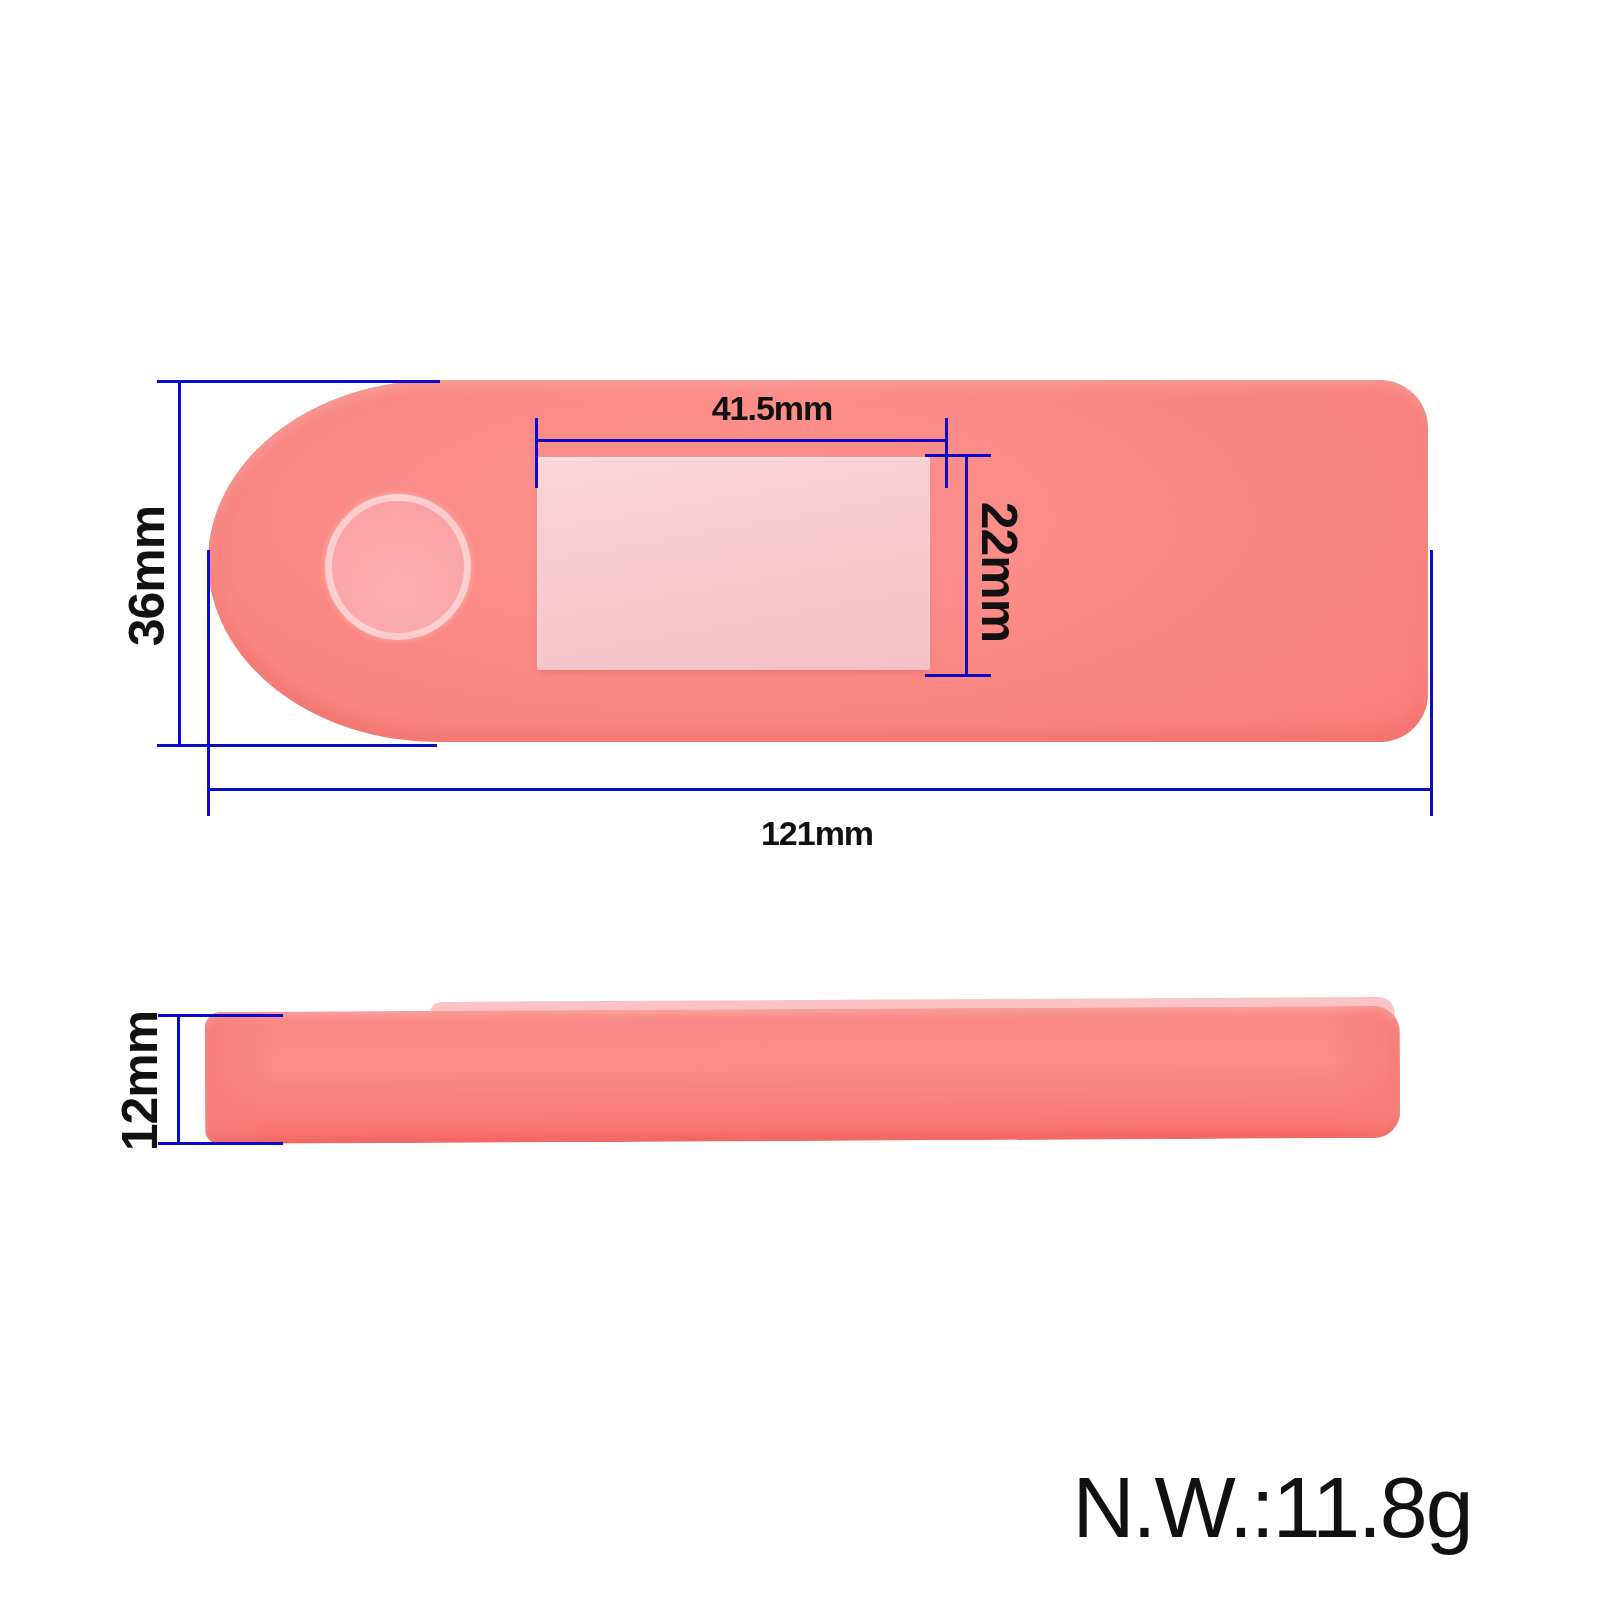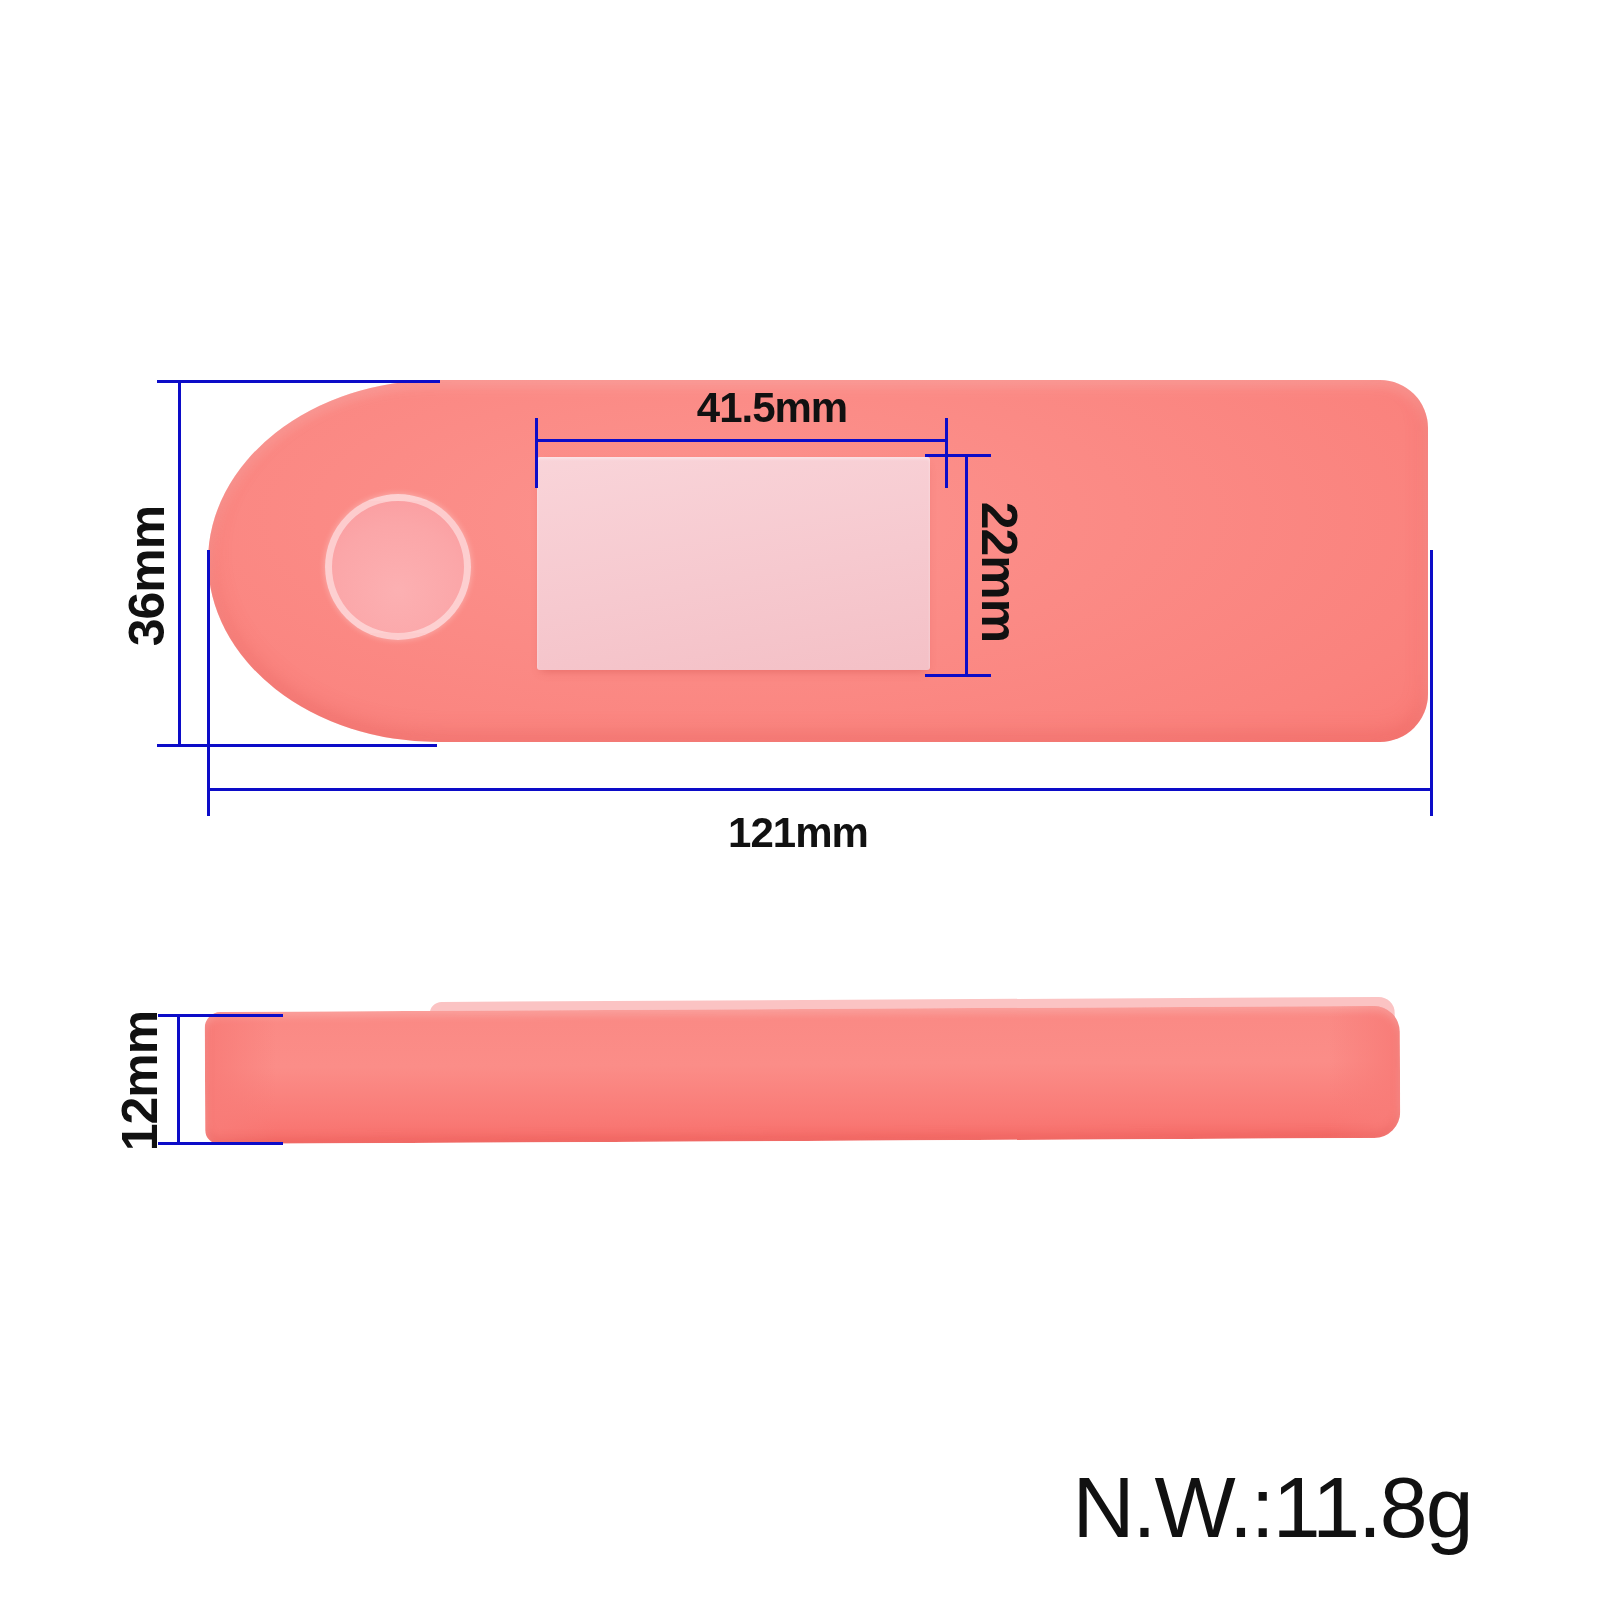--- a/index.html
+++ b/index.html
@@ -53,21 +53,21 @@
   
   .dline{position:absolute;background:var(--dimension-line);}
   .dim-label{
     position:absolute;font-weight:bold;color:var(--label-text);
     white-space:nowrap;transform:translate(-50%,-50%);
     letter-spacing:-1px;line-height:1;
   }
   .rot-ccw{transform:translate(-50%,-50%) rotate(-90deg);}
   .rot-cw{transform:translate(-50%,-50%) rotate(90deg);}
   .fs-50{font-size:50px;}
-  .fs-46{font-size:42px;}
+  .fs-46{font-size:34px;}
   .weight-label{
     position:absolute;left:1272px;top:1507px;transform:translate(-50%,-50%);
     font-size:86px;font-weight:normal;color:var(--label-text);
     white-space:nowrap;letter-spacing:-2px;
   }
 </style>
 </head>
 <body>
 
 <div class="canvas">
@@ -94,21 +94,21 @@
   <div class="dim-label fs-46" style="left:772px;top:408px;">41.5mm</div>
 
   <div class="dline" style="left:965px;top:455px;width:3px;height:221px;"></div>
   <div class="dline" style="left:925px;top:454px;width:66px;height:3px;"></div>
   <div class="dline" style="left:925px;top:674px;width:66px;height:3px;"></div>
   <div class="dim-label rot-cw fs-50" style="left:999px;top:572px;">22mm</div>
 
   <div class="dline" style="left:207px;top:550px;width:3px;height:266px;"></div>
   <div class="dline" style="left:1430px;top:550px;width:3px;height:266px;"></div>
   <div class="dline" style="left:207px;top:788px;width:1226px;height:3px;"></div>
-  <div class="dim-label fs-46" style="left:798px;top:833px;">121mm</div>
+  <div class="dim-label fs-46" style="left:817px;top:833px;">121mm</div>
 
   <div class="dline" style="left:177px;top:1015px;width:3px;height:130px;"></div>
   <div class="dline" style="left:158px;top:1014px;width:125px;height:3px;"></div>
   <div class="dline" style="left:158px;top:1142px;width:125px;height:3px;"></div>
   <div class="dim-label rot-ccw fs-50" style="left:140px;top:1081px;">12mm</div>
 
   <div class="weight-label">N.W.:11.8g</div>
 
 </div>
 

